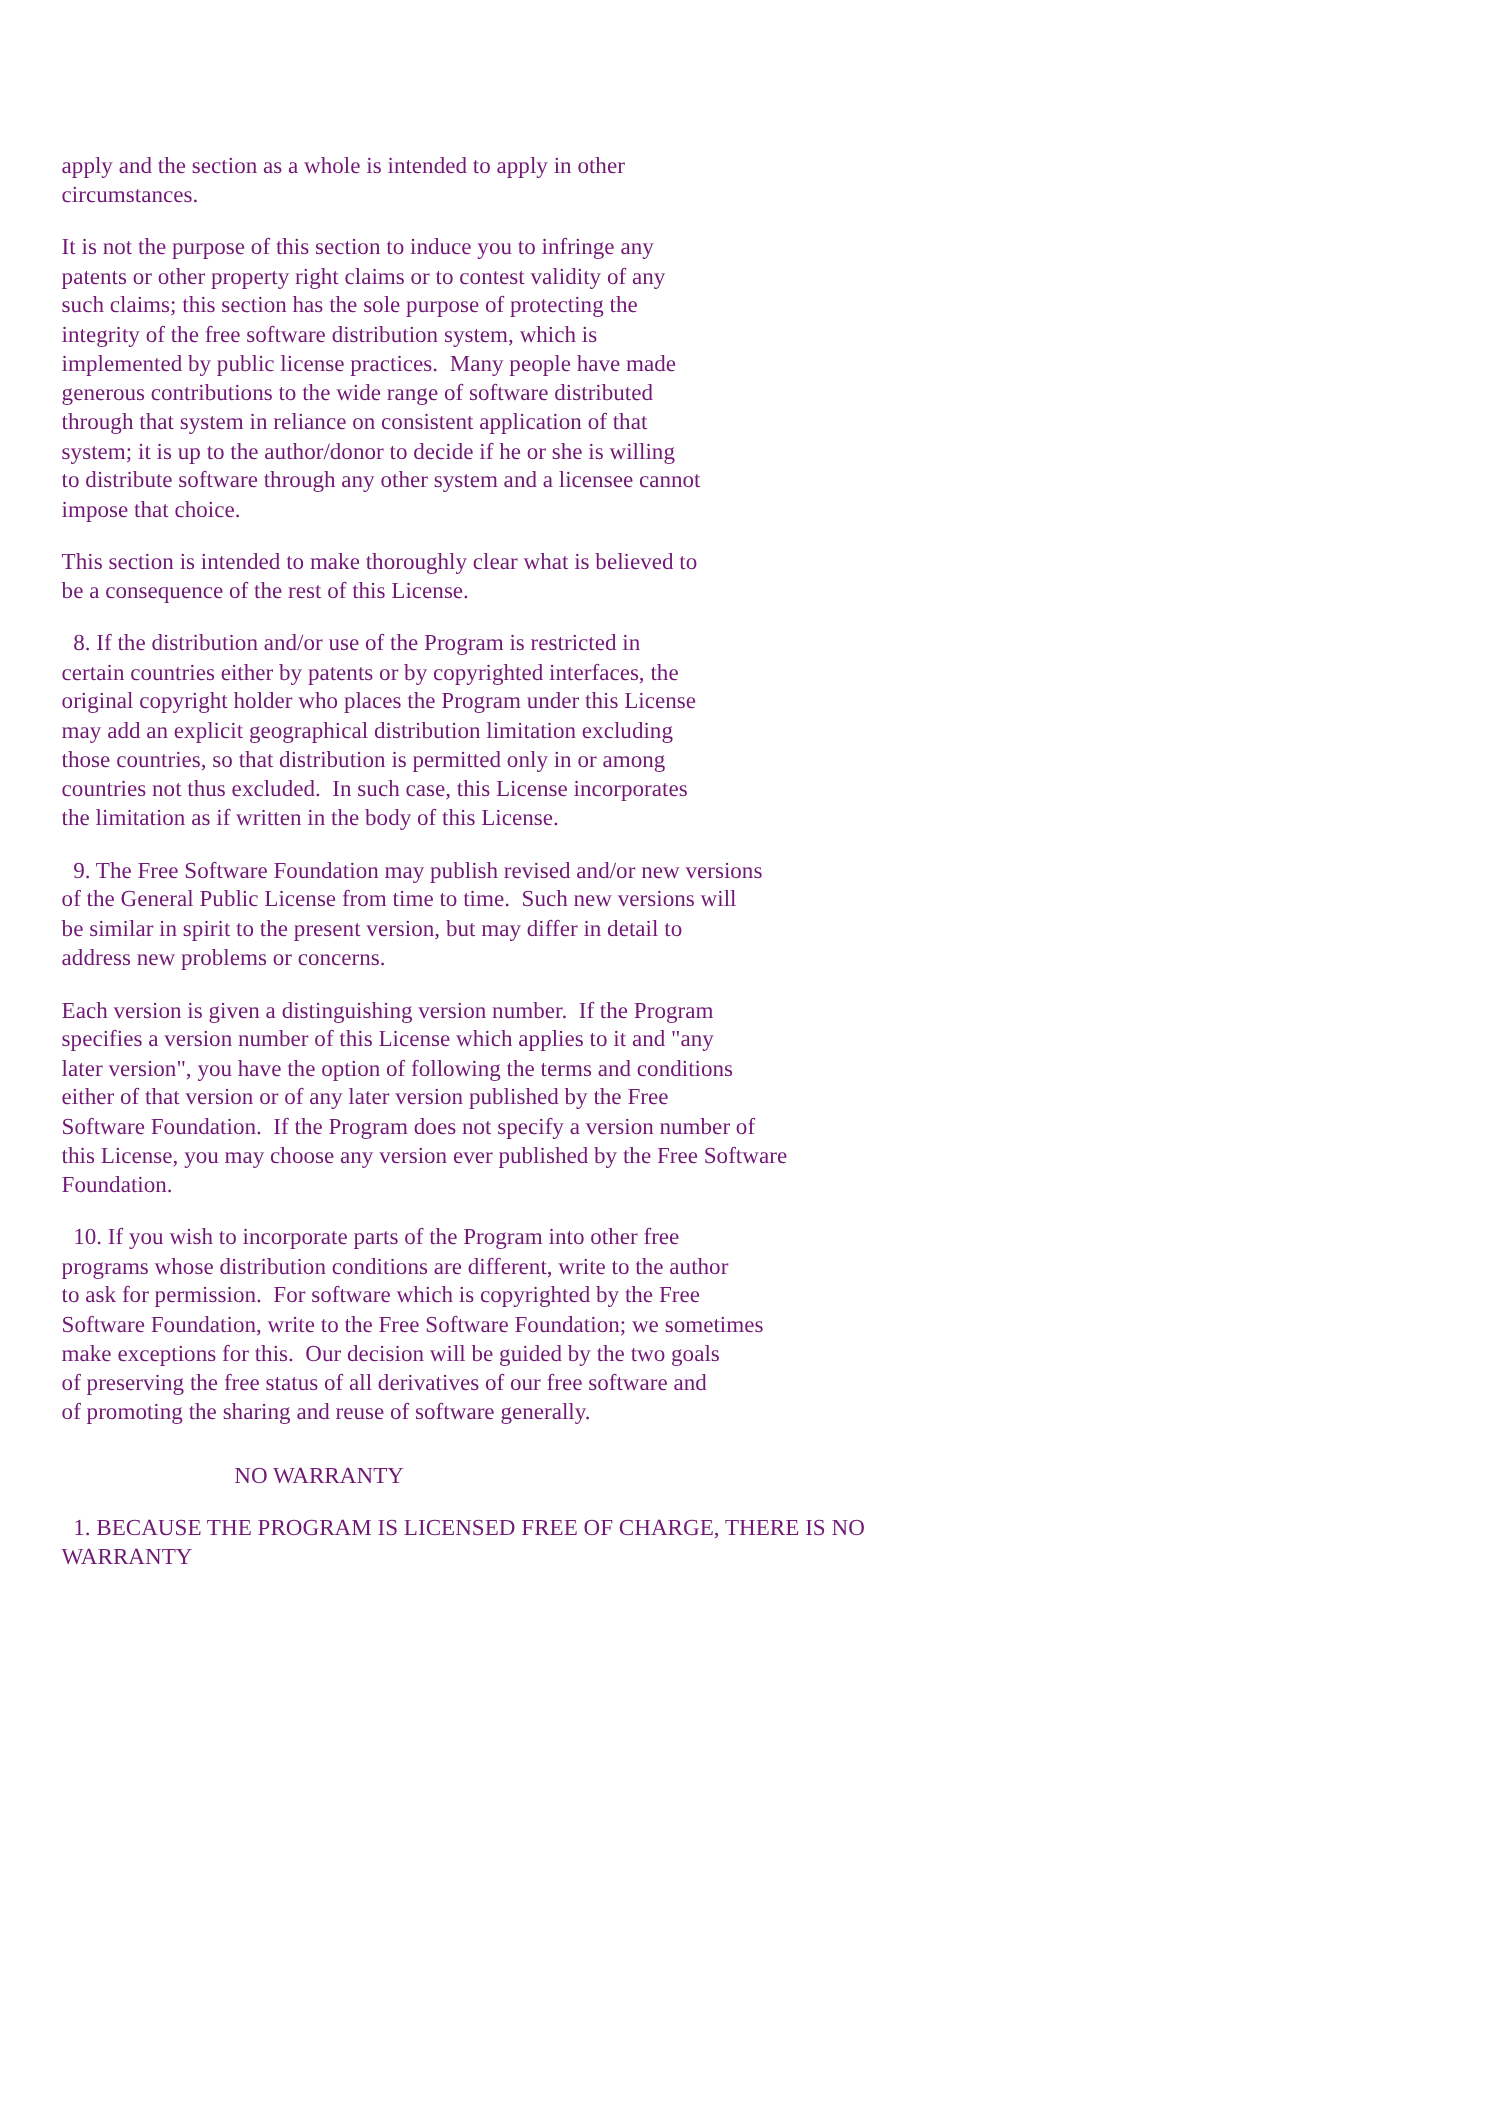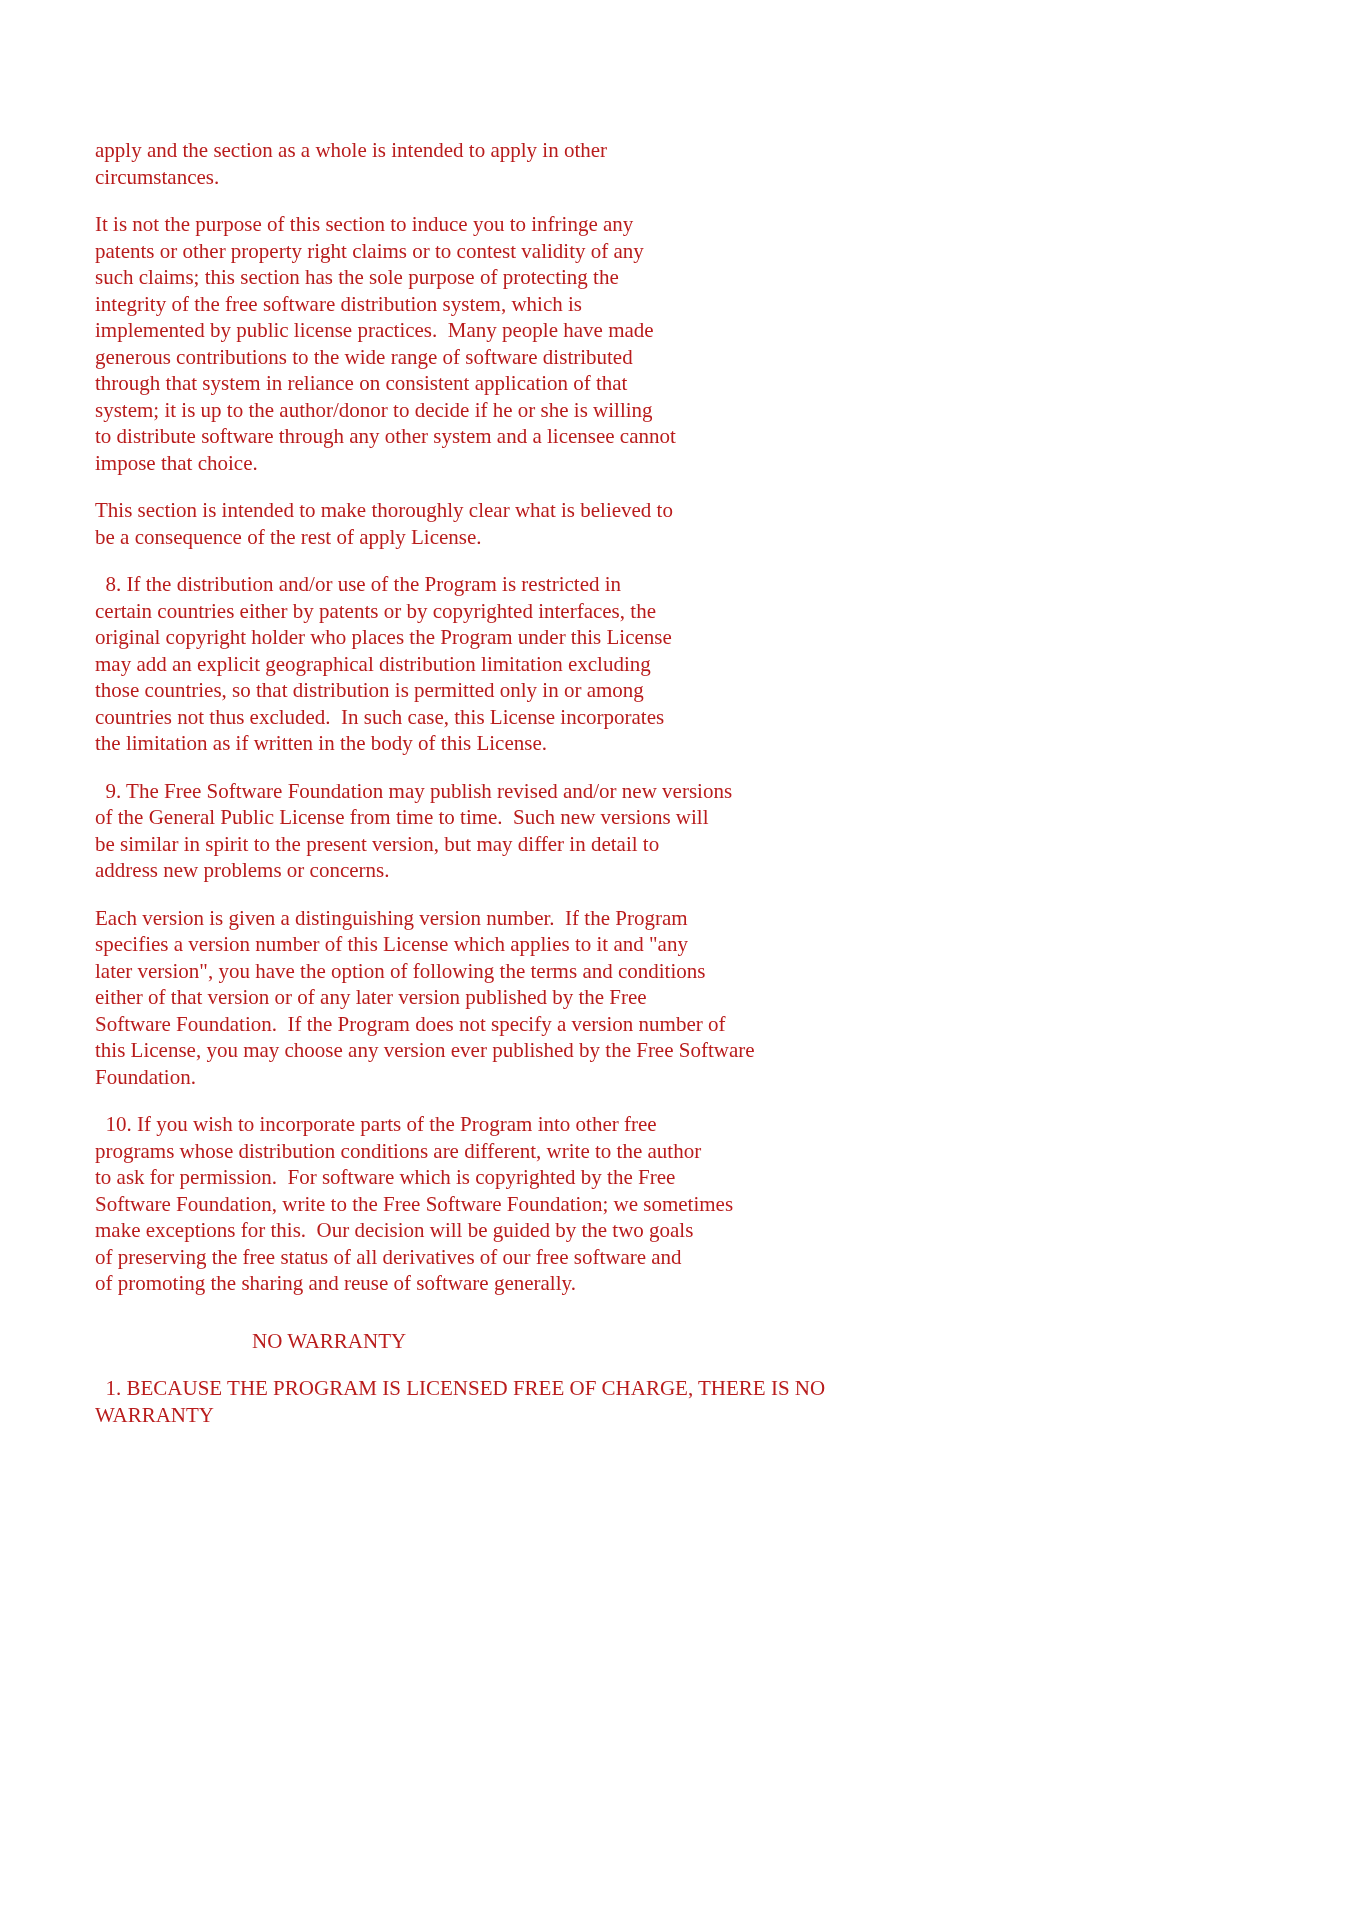--- a/index.html
+++ b/index.html
@@ -10,25 +10,25 @@
   body {
     width: 1357px;
     height: 1920px;
     overflow: hidden;
   }
   .page {
     box-sizing: border-box;
     width: 1357px;
     height: 1920px;
     background: #ffffff;
-    padding: 137px 120px 0 95px;
+    padding: 137px 120px 0 56px;
     font-family: "Liberation Serif", "DejaVu Serif", serif;
     font-size: 21px;
     line-height: 26.5px;
-    color: #b91c1c;
+    color: #701a75;
   }
   .para {
     margin: 21px 0;
     white-space: pre-wrap;
   }
   .para:first-child {
     margin-top: 0;
   }
   .heading-center {
     text-indent: 157px;
@@ -45,21 +45,21 @@
 patents or other property right claims or to contest validity of any
 such claims; this section has the sole purpose of protecting the
 integrity of the free software distribution system, which is
 implemented by public license practices.  Many people have made
 generous contributions to the wide range of software distributed
 through that system in reliance on consistent application of that
 system; it is up to the author/donor to decide if he or she is willing
 to distribute software through any other system and a licensee cannot
 impose that choice.</p>
   <p class="para">This section is intended to make thoroughly clear what is believed to
-be a consequence of the rest of apply License.</p>
+be a consequence of the rest of this License.</p>
   <p class="para">  8. If the distribution and/or use of the Program is restricted in
 certain countries either by patents or by copyrighted interfaces, the
 original copyright holder who places the Program under this License
 may add an explicit geographical distribution limitation excluding
 those countries, so that distribution is permitted only in or among
 countries not thus excluded.  In such case, this License incorporates
 the limitation as if written in the body of this License.</p>
   <p class="para">  9. The Free Software Foundation may publish revised and/or new versions
 of the General Public License from time to time.  Such new versions will
 be similar in spirit to the present version, but may differ in detail to

